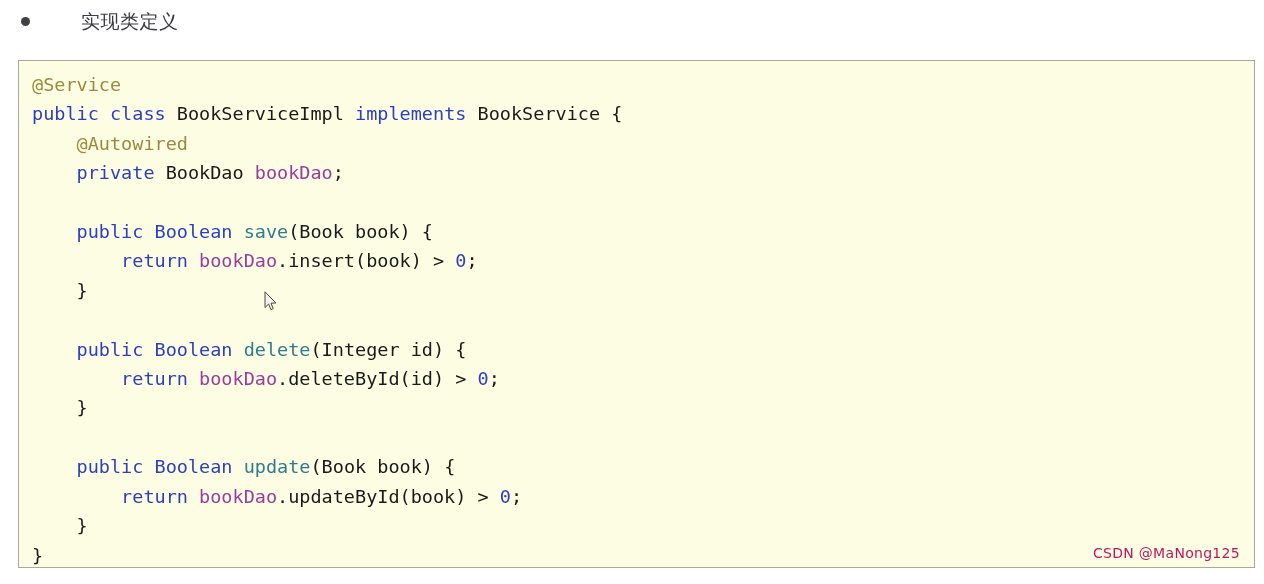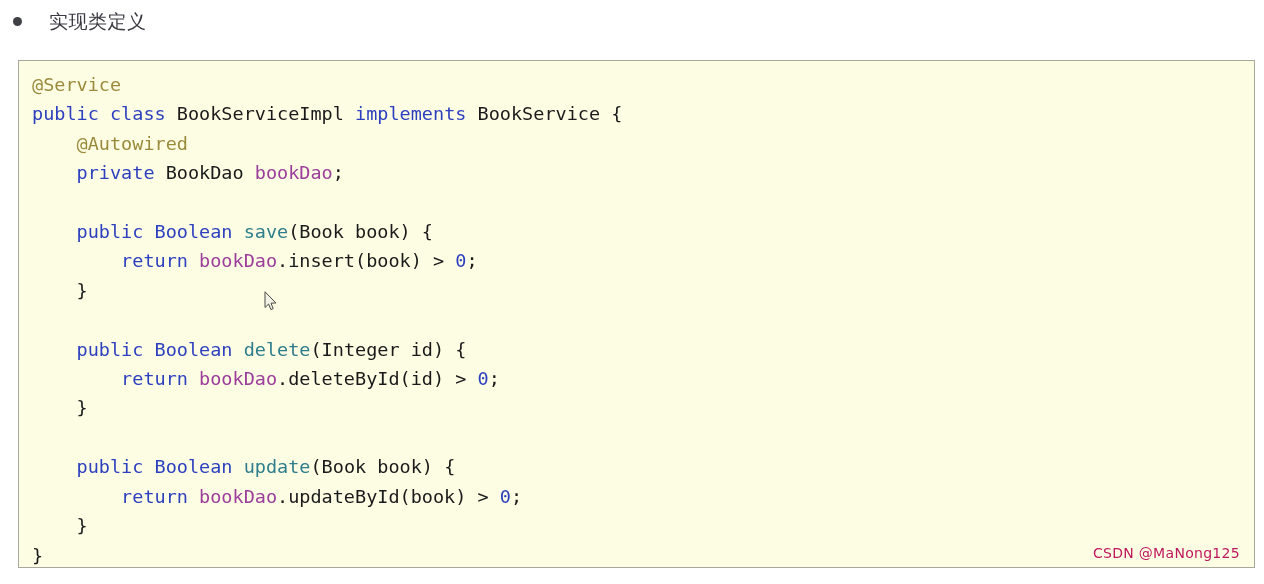--- a/index.html
+++ b/index.html
@@ -13,22 +13,23 @@
     font-family: "Liberation Sans", sans-serif;
     overflow: hidden;
     position: relative;
   }
 
   
   .heading-row {
     display: flex;
     align-items: center;
     height: 42px;
-    padding-left: 8px;
+    padding-left: 16px;
     box-sizing: border-box;
+    gap: 24px;
   }
   .bullet {
     width: 9px;
     height: 9px;
     border-radius: 50%;
     background: #3f3f46;
     flex: 0 0 auto;
     margin-left: 5px;
   }
   .heading-text {

